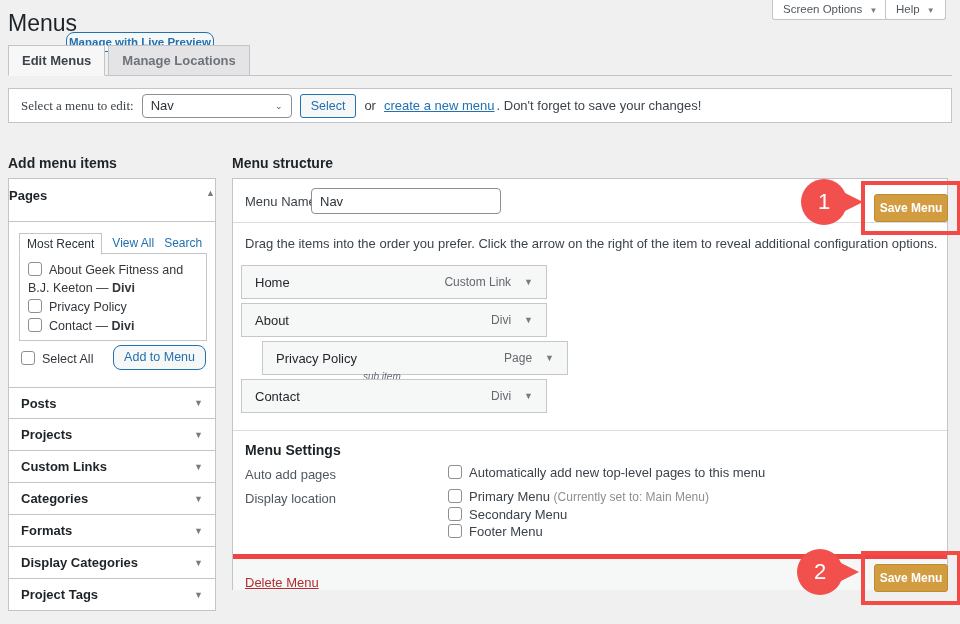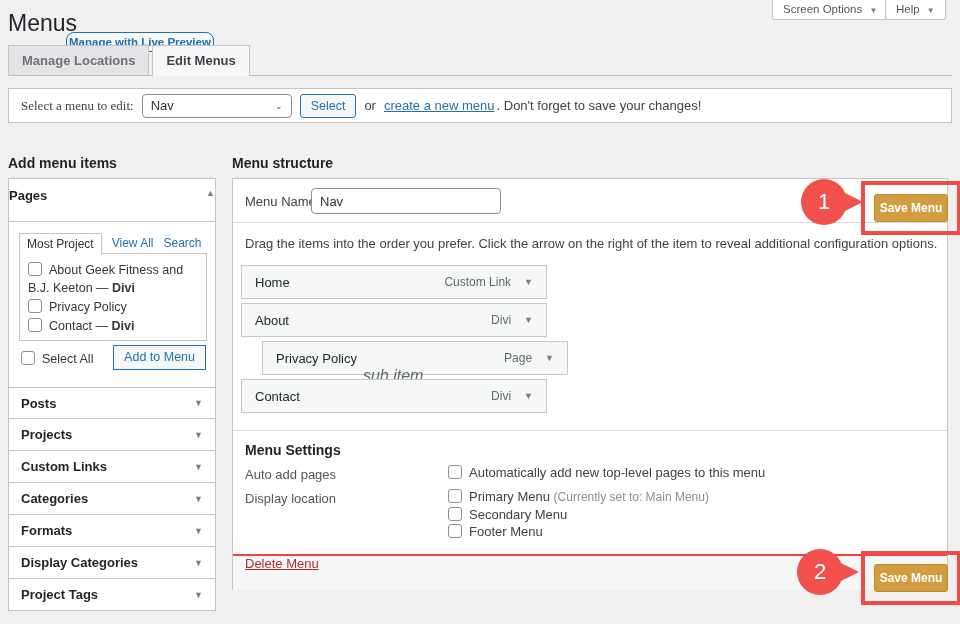--- a/index.html
+++ b/index.html
@@ -74,21 +74,21 @@
   .pages-list .item { margin-bottom:1px; }
 
   input[type="checkbox"] {
     -webkit-appearance:none; appearance:none; width:14px; height:14px; background:#fff;
     border:1px solid #8c8f94; border-radius:3px; vertical-align:-2px; margin-right:7px; cursor:pointer;
   }
 
   .select-all-row { position:absolute; left:12px; top:172px; font-size:12.5px; color:#32373c; }
   .add-to-menu-btn {
     position:absolute; right:9px; top:166px; height:25px; line-height:23px; padding:0 10px;
-    background:#f6f7f7; border:1px solid #2271b1; border-radius:0; color:#2271b1; font-size:12.5px; cursor:pointer;
+    background:#f6f7f7; border:1px solid #2271b1; border-radius:8px; color:#2271b1; font-size:12.5px; cursor:pointer;
   }
 
   
   .acc-row {
     position:absolute; left:8px; width:208px; height:32px; background:#fff; border:1px solid #c3c4c7;
     display:flex; align-items:center; padding:0 12px; cursor:pointer;
   }
   .acc-row .t { font-weight:700; font-size:13px; color:#1d2327; }
   .acc-row .arrow { margin-left:auto; font-size:9px; color:#787c82; }
 
@@ -100,33 +100,33 @@
     position:absolute; left:78px; top:9px; width:190px; height:26px; border:1px solid #8c8f94;
     border-radius:4px; padding:0 8px; font-size:13px; color:#2c3338; font-family:inherit; background:#fff;
   }
   .drag-hint { position:absolute; left:12px; top:57px; color:#3c434a; font-size:13px; }
 
   .menu-row {
     position:absolute; width:306px; height:34px; background:#f6f7f7; border:1px solid #c6c7ca;
     display:flex; align-items:center; padding:0 13px; cursor:move;
   }
   .menu-row .label { font-weight:400; font-size:13px; color:#23282d; }
-  .menu-row .note { font-style:italic; color:#646970; font-size:16px; margin-left:6px;margin-top:36px; }
+  .menu-row .note { font-style:italic; color:#646970; font-size:10px; margin-left:6px;margin-top:36px; }
   .menu-row .type { margin-left:auto; color:#646970; font-size:12px; }
   .menu-row .arrow { margin-left:13px; font-size:9px; color:#787c82; cursor:pointer; }
 
   .settings-sep { position:absolute; left:0; top:251px; width:714px; border-top:1px solid #dcdcde; }
   .settings-heading { position:absolute; left:12px; top:263px; font-size:14px; font-weight:700; color:#1d2327; }
   .settings-lbl { position:absolute; left:12px; color:#50575e; }
   .settings-opt { position:absolute; left:215px; font-size:13px; color:#3c434a; white-space:nowrap; }
   .settings-opt .muted { color:#8c8f94; font-size:12px; }
 
   .sb-footer {
     position:absolute; left:0; top:375px; width:714px; height:36px; background:#f6f7f7;
-    border-top:2px solid #ef4444; display:flex; align-items:flex-start; padding:0 12px;
+    border-top:5px solid #ef4444; display:flex; align-items:flex-end; padding:0 12px;
   }
   .delete-link { color:#b32d2e; text-decoration:underline; font-size:13px; cursor:pointer; }
 
   
   .save-highlight { position:absolute; border:4px solid #f24a47; padding:9px; background:transparent; }
   .save-menu-btn {
     display:block; width:74px; height:28px; background:#d29c41; border:1px solid #c08b2f; border-radius:3px;
     color:#fff; font-weight:700; font-size:12px; cursor:pointer; font-family:inherit;
   }
   .pin {
@@ -149,22 +149,22 @@
   <button class="screen-meta-btn" id="screen-options-btn">
     <span>Screen Options</span>
     <span class="caret">▼</span>
   </button>
   <button class="screen-meta-btn" id="help-btn">
     <span>Help</span>
     <span class="caret">▼</span>
   </button>
 
   <div class="nav-tabs">
+    <div class="nav-tab active">Edit Menus</div>
     <div class="nav-tab inactive">Manage Locations</div>
-    <div class="nav-tab active">Edit Menus</div>
   </div>
 
   <div class="select-bar">
     <span class="lbl">Select a menu to edit:</span>
     <div class="menu-select">
       <span>Nav</span>
       <span class="caret">⌄</span>
     </div>
     <button class="select-btn">Select</button>
     <span>or</span>
@@ -174,21 +174,21 @@
 
   <div class="col-heading" style="left:8px; top:155px;">Add menu items</div>
   <div class="col-heading" style="left:232px; top:155px;">Menu structure</div>
 
   <div class="pages-panel">
     <div class="panel-header">
       <span class="t">Pages</span>
       <span class="arrow">▲</span>
     </div>
     <div class="inner-tabs">
-      <span class="inner-tab-active">Most Project</span>
+      <span class="inner-tab-active">Most Recent</span>
       <span class="inner-tab-link">View All</span>
       <span class="inner-tab-link">Search</span>
     </div>
     <div class="pages-list">
       <div class="item">
         <input type="checkbox" style=""><span>About Geek Fitness and B.J. Keeton — </span><strong>Divi</strong>
       </div>
       <div class="item">
         <input type="checkbox" style=""><span>Privacy Policy</span><strong></strong>
       </div>

